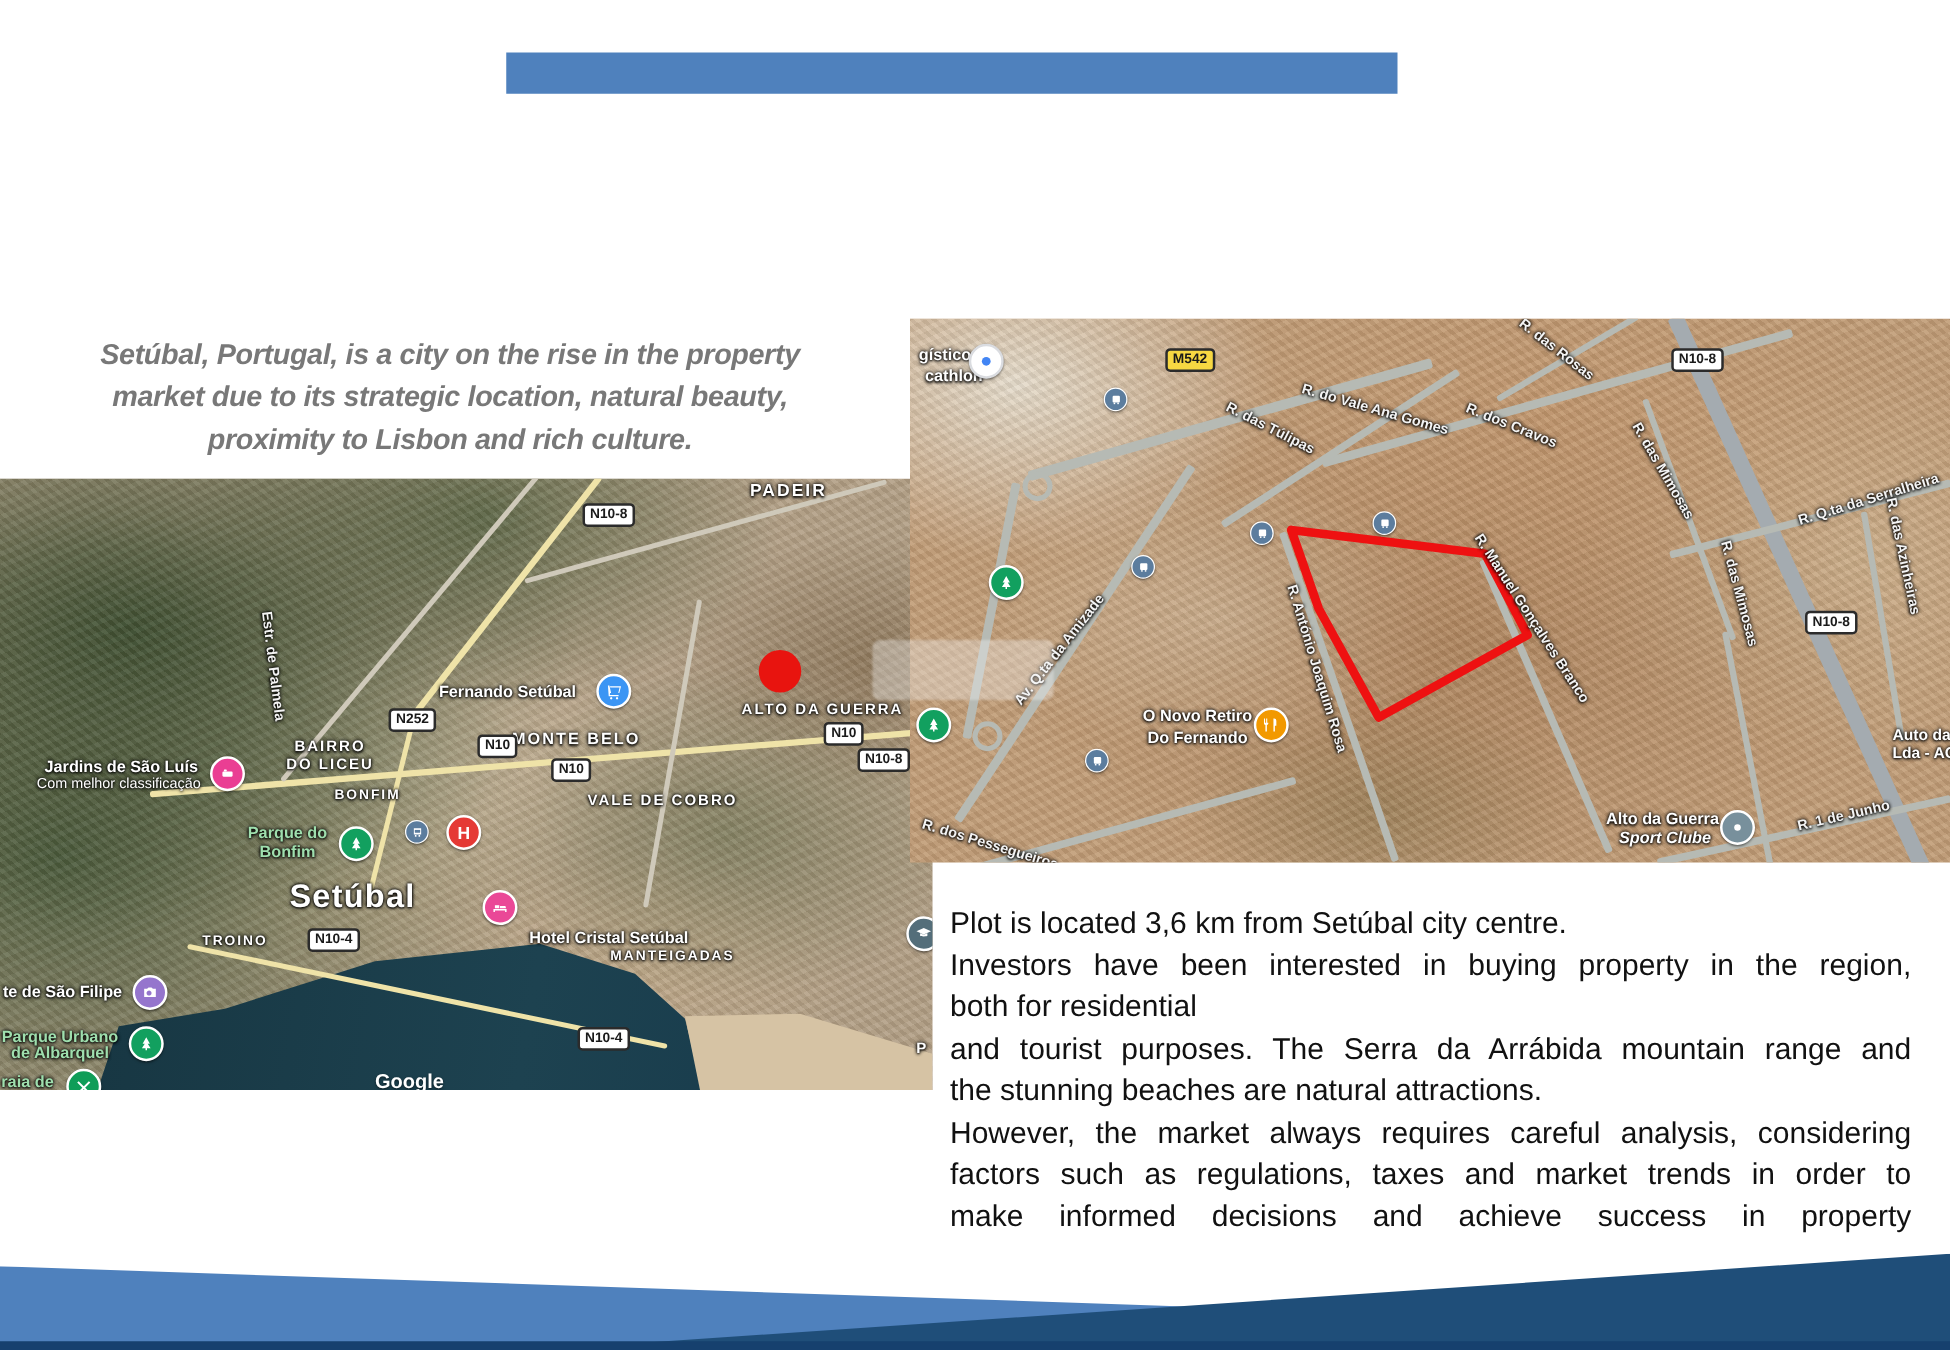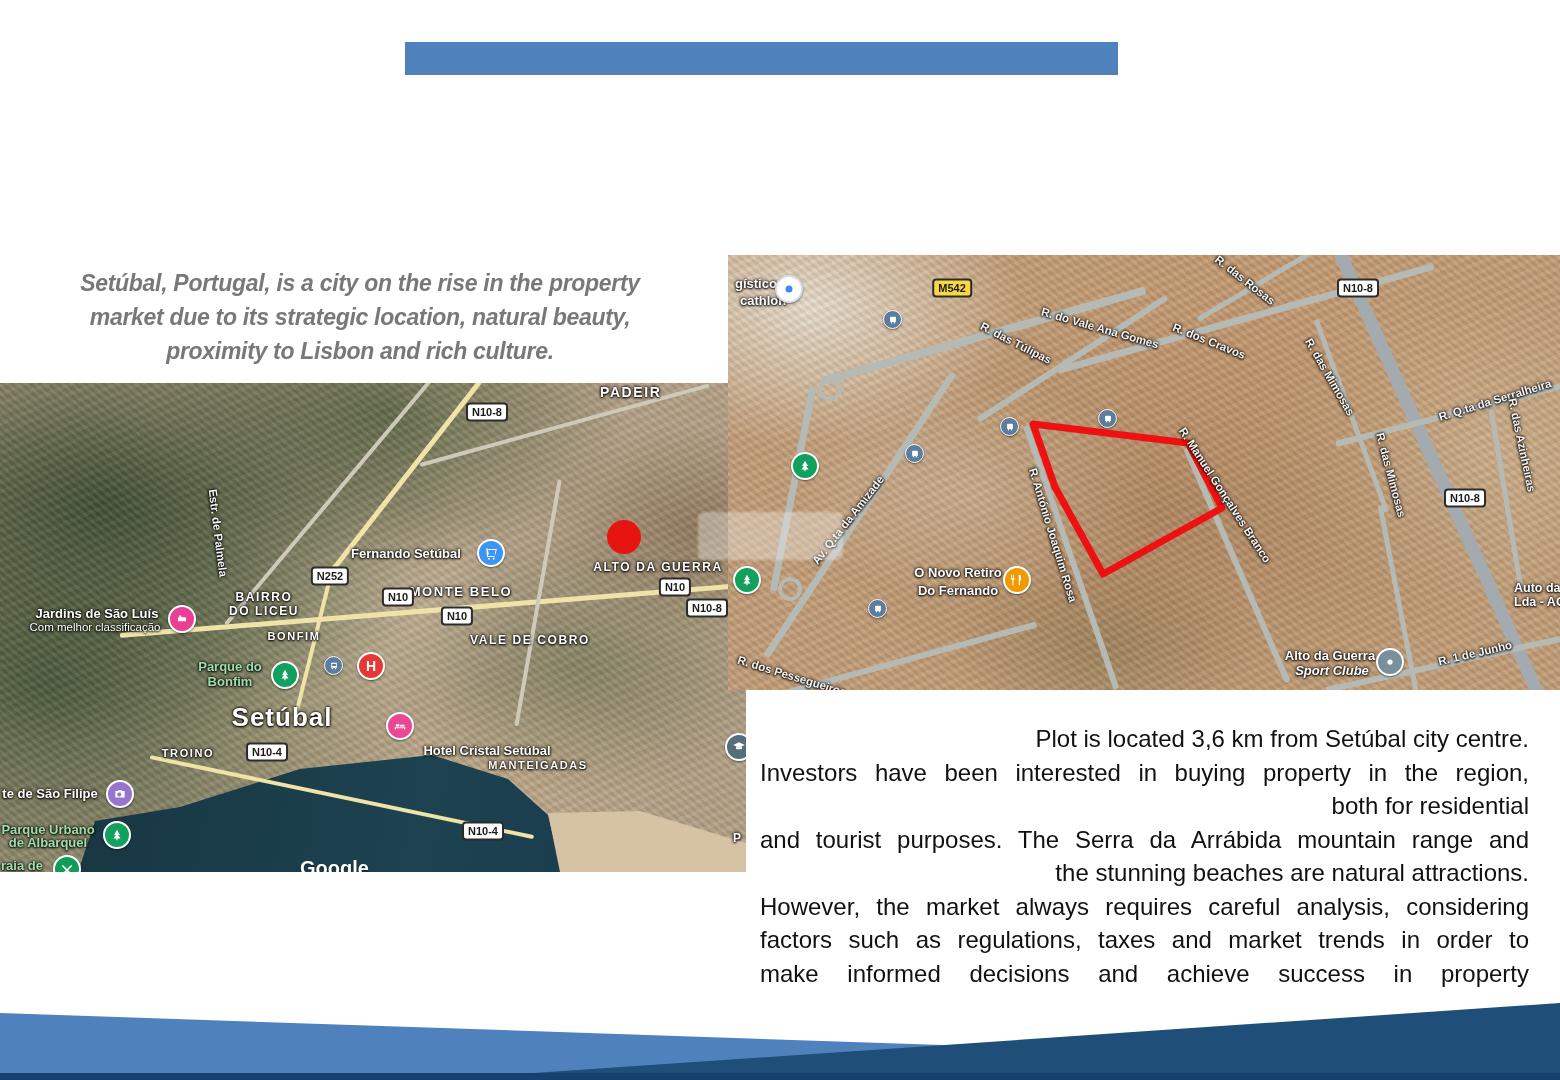--- a/index.html
+++ b/index.html
@@ -8,21 +8,21 @@
   
   .topbar{position:absolute;left:405px;top:42px;width:713px;height:33px;background:#4f81bd;}
   .title{position:absolute;left:363px;top:88px;width:800px;text-align:center;
          font-size:30px;font-weight:bold;color:#000;letter-spacing:.5px;}
   
   .intro{position:absolute;left:10px;top:266px;width:700px;text-align:center;
          color:#787878;font-weight:bold;font-style:italic;font-size:23px;line-height:34px;letter-spacing:-.3px;}
   
   .bodytext{position:absolute;left:760px;top:722px;width:769px;font-size:24px;line-height:33.5px;color:#111;}
   .bodytext .jl{text-align:justify;text-align-last:justify;}
-  .bodytext .nl{text-align:right;}
+  .bodytext .nl{text-align:left;}
   
   .map{position:absolute;overflow:hidden;}
   .map-left{left:0;top:383px;width:746px;height:489px;background-color:#b3a086;background-image:
     radial-gradient(ellipse 500px 330px at 14% 25%, rgba(58,76,46,.95), rgba(58,76,46,0) 72%),
     radial-gradient(ellipse 560px 400px at 6% 62%, rgba(66,86,54,.9), rgba(66,86,54,0) 70%),
     radial-gradient(ellipse 340px 220px at 52% 6%, rgba(74,92,58,.75), rgba(74,92,58,0) 70%),
     radial-gradient(ellipse 280px 190px at 78% 58%, rgba(88,102,66,.5), rgba(88,102,66,0) 70%),
     radial-gradient(ellipse 240px 150px at 94% 30%, rgba(120,96,66,.6), rgba(120,96,66,0) 70%),
     radial-gradient(ellipse 320px 170px at 42% 46%, rgba(214,196,166,.85), rgba(214,196,166,0) 70%),
     radial-gradient(ellipse 280px 160px at 38% 66%, rgba(206,182,150,.9), rgba(206,182,150,0) 70%),
@@ -61,21 +61,21 @@
   .poi.small svg{width:10px;height:10px;}
   .dot-marker{position:absolute;width:34px;height:34px;border-radius:50%;background:#e8140f;}
   .wm{position:absolute;left:698px;top:512px;width:145px;height:48px;border-radius:6px;
       background:rgba(245,245,245,.35);filter:blur(1px);}
   
   .wedge-light{position:absolute;inset:0;background:#4f81bd;
     clip-path:polygon(0 1013px,1560px 1066px,1560px 1080px,0 1080px);}
   .wedge-navy{position:absolute;inset:0;background:#1f4e79;
     clip-path:polygon(430px 1080px,1560px 1003px,1560px 1080px);}
   .bottom-strip{position:absolute;left:0;top:1073px;width:1560px;height:7px;background:#16406e;}
-  .clip-google{position:absolute;left:300px;top:474px;color:#fff;font-size:20px;font-weight:bold;
+  .clip-google{position:absolute;left:300px;top:474px;color:#fff;font-size:16px;font-weight:bold;
     text-shadow:0 1px 2px rgba(0,0,0,.6);}
 </style>
 </head>
 <body>
 
 <div class="slide">
 
   <div class="topbar"></div>
 
   <div class="intro">

